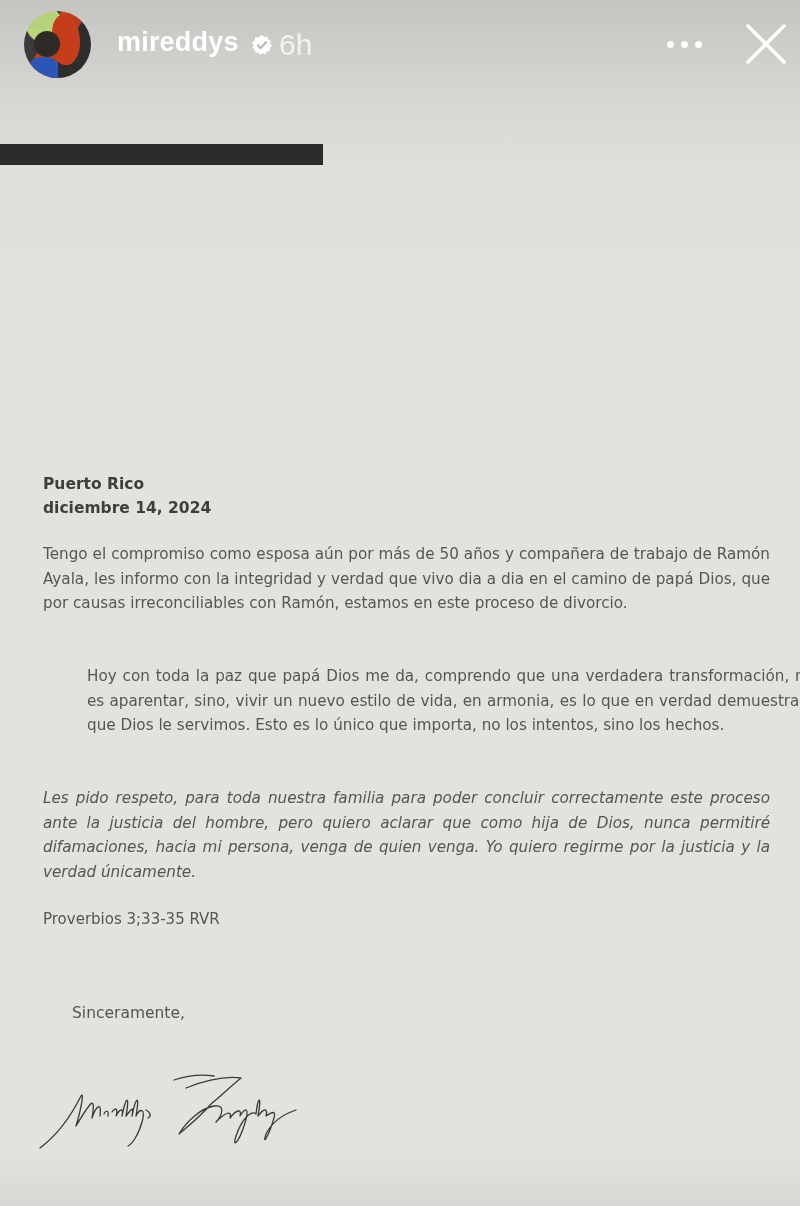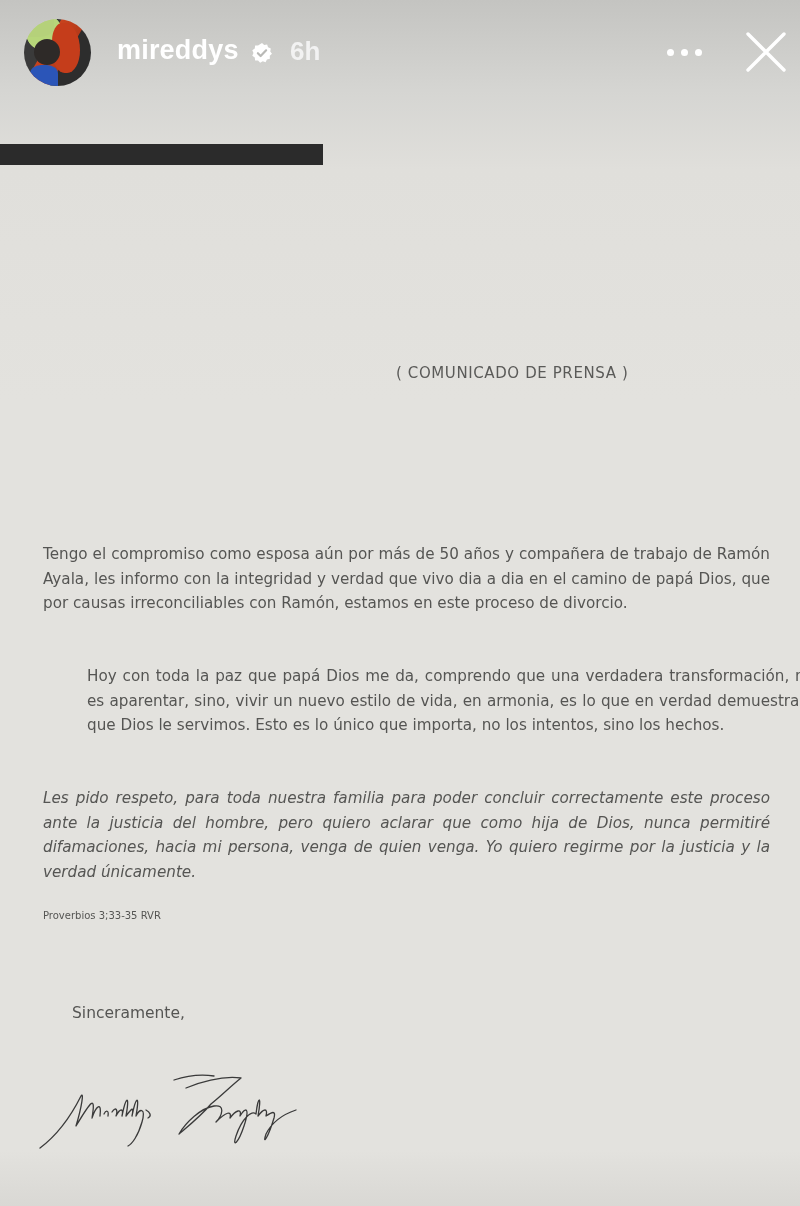--- a/index.html
+++ b/index.html
@@ -7,60 +7,59 @@
   body {
     background: #e3e2de;
     font-family: "DejaVu Sans", sans-serif;
     position: relative;
   }
   .story {
     position: absolute; left: 0; top: 0; width: 800px; height: 1206px;
     background: linear-gradient(to bottom, #c4c4c1 0px, #d5d5d2 90px, #e0dfdb 170px, #e3e2de 400px, #e3e2de 1150px, #d9d8d4 1206px);
   }
   
-  .header { position: absolute; left: 0; top: 0; width: 800px; height: 95px; margin-top: 8px; }
+  .header { position: absolute; left: 0; top: 0; width: 800px; height: 95px; }
   .avatar {
     position: absolute; left: 24px; top: 11px; width: 67px; height: 67px; border-radius: 50%;
     overflow: hidden;
     background: radial-gradient(circle at 30% 20%, #b7d67a 0 25%, transparent 26%),
                 linear-gradient(120deg, #3a3a3a 0%, #3a3a3a 35%, #c8431e 36%, #b53a1a 60%, #2d2d2d 61%, #2d2d2d 100%);
   }
   .avatar .hair { position: absolute; left: 28px; top: 4px; width: 28px; height: 50px; border-radius: 40% 60% 50% 50%; background: #c53d1b; }
   .avatar .head { position: absolute; left: 10px; top: 20px; width: 26px; height: 26px; border-radius: 50%; background: #2e2a28; }
   .avatar .shirt { position: absolute; left: 6px; top: 46px; width: 28px; height: 22px; border-radius: 40% 40% 0 0; background: #2b55b8; }
   .avatar .green { position: absolute; left: 0; top: 0; width: 30px; height: 18px; background: #b5d17a; border-radius: 0 0 50% 0; }
   .username {
     position: absolute; left: 117px; top: 27px; color: #ffffff; font-size: 27px; font-weight: bold;
     font-family: "Liberation Sans", sans-serif; letter-spacing: 0.2px;
   }
   .verified { position: absolute; left: 251px; top: 34px; width: 22px; height: 22px; }
   .time {
-    position: absolute; left: 290px; top: 28px; color: #f2f2f2; font-size: 26px;
+    position: absolute; left: 279px; top: 28px; color: #f2f2f2; font-size: 30px;
     font-family: "Liberation Sans", sans-serif;
-    font-weight: bold;
   }
   .more { position: absolute; left: 664px; top: 36px; width: 40px; height: 16px; display: flex; gap: 7px; align-items: center; justify-content: center; }
   .more span { width: 7px; height: 7px; background: #fff; border-radius: 50%; display: block; }
   .close { position: absolute; left: 744px; top: 22px; width: 44px; height: 44px; }
 
   
   .bar { position: absolute; left: 0; top: 144px; width: 323px; height: 21px; background: #2b2b2b; }
   .title {
     position: absolute; left: 396px; top: 364px; font-size: 15px; color: #5a5a58; letter-spacing: 0.6px;
     font-family: "DejaVu Sans", sans-serif;
   }
   .place { position: absolute; left: 43px; top: 472px; font-size: 15.5px; color: #3e3e3c; font-weight: bold; line-height: 24px; }
   .para {
     position: absolute; left: 43px; width: 727px; font-size: 15.2px; color: #555553;
     line-height: 24.5px; text-align: justify;
   }
   .p1 { top: 542px; }
   .p2 { top: 664px; margin-left: 44px; }
   .p3 { top: 786px; font-style: italic; }
-  .ref { position: absolute; left: 43px; top: 910px; font-size: 10px; color: #555553; }
+  .ref { position: absolute; left: 43px; top: 910px; font-size: 15px; color: #555553; }
   .closing { position: absolute; left: 48px; top: 1004px; font-size: 15.5px; color: #555553; margin-left: 24px; }
   .signature { position: absolute; left: 36px; top: 1066px; width: 280px; height: 90px; }
 </style>
 </head>
 <body>
 
 <div class="story">
 
   <div class="header">
     <div class="avatar">
@@ -80,22 +79,25 @@
       <span></span>
       <span></span>
     </div>
     <svg class="close" viewBox="0 0 44 44">
       <path d="M4 4 L40 40 M40 4 L4 40" stroke="#ffffff" stroke-width="3.4" stroke-linecap="round"></path>
     </svg>
   </div>
 
   <div class="bar"></div>
 
-  <div class="title">( COMUNICADO DE PRENSA )</div>
 
+  <div class="place">
+    <div>Puerto Rico</div>
+    <div>diciembre 14, 2024</div>
+  </div>
 
   <p class="para p1">Tengo el compromiso como esposa aún por más de 50 años y compañera de trabajo de Ramón Ayala, les informo con la integridad y verdad que vivo dia a dia en el camino de papá Dios, que por causas irreconciliables con Ramón, estamos en este proceso de divorcio.</p>
   <p class="para p2">Hoy con toda la paz que papá Dios me da, comprendo que una verdadera transformación, no es aparentar, sino, vivir un nuevo estilo de vida, en armonia, es lo que en verdad demuestra a que Dios le servimos. Esto es lo único que importa, no los intentos, sino los hechos.</p>
   <p class="para p3">Les pido respeto, para toda nuestra familia para poder concluir correctamente este proceso ante la justicia del hombre, pero quiero aclarar que como hija de Dios, nunca permitiré difamaciones, hacia mi persona, venga de quien venga. Yo quiero regirme por la justicia y la verdad únicamente.</p>
 
   <div class="ref">Proverbios 3;33-35 RVR</div>
   <div class="closing">Sinceramente,</div>
 
   <svg class="signature" viewBox="0 0 280 90">
     <g fill="none" stroke="#3a3a3a" stroke-width="1.3" stroke-linecap="round" stroke-linejoin="round">

